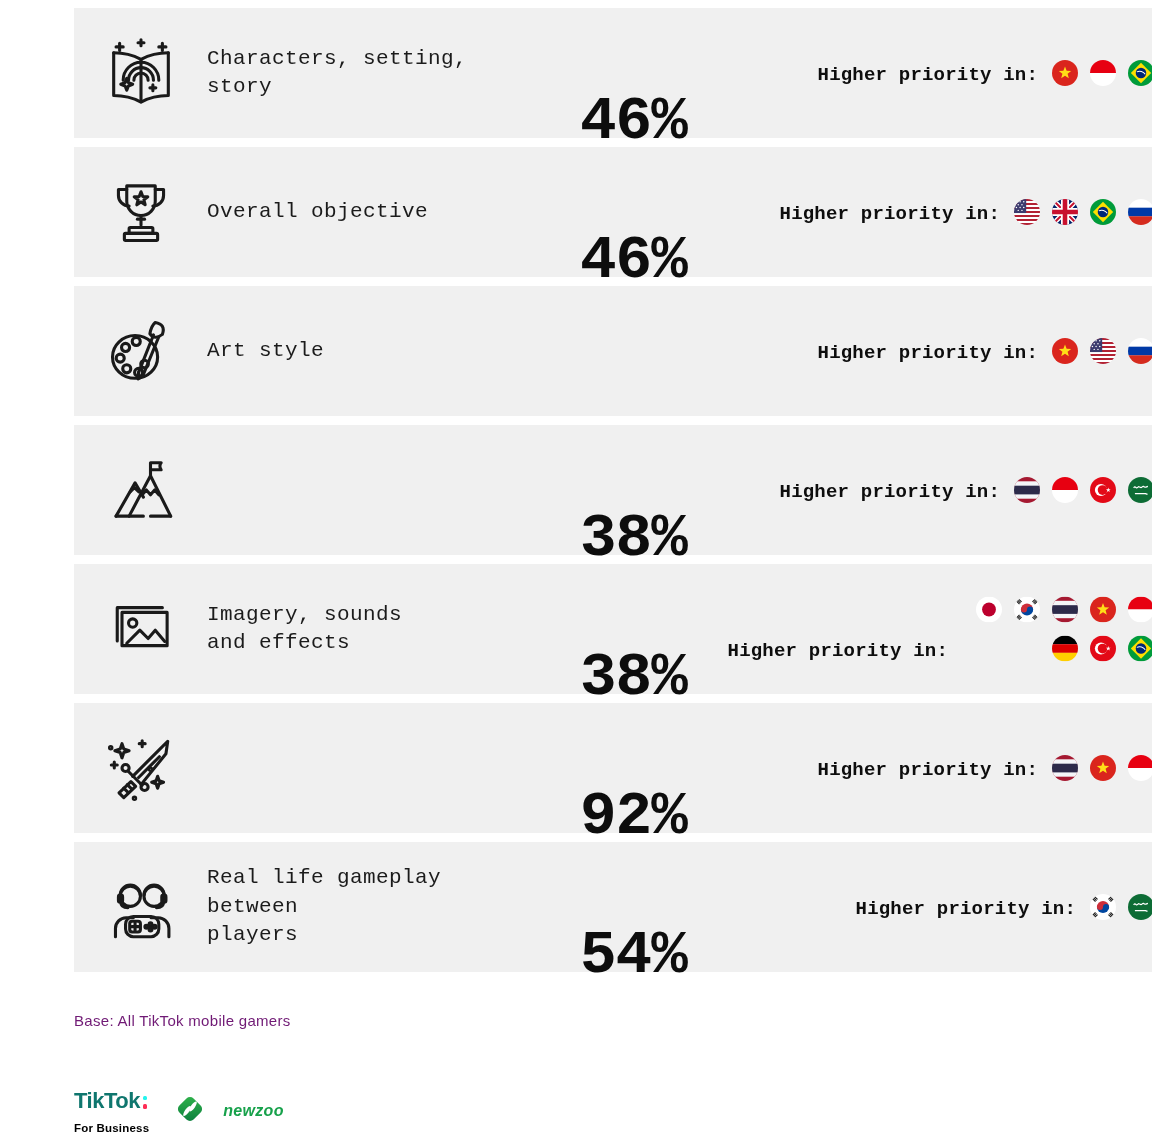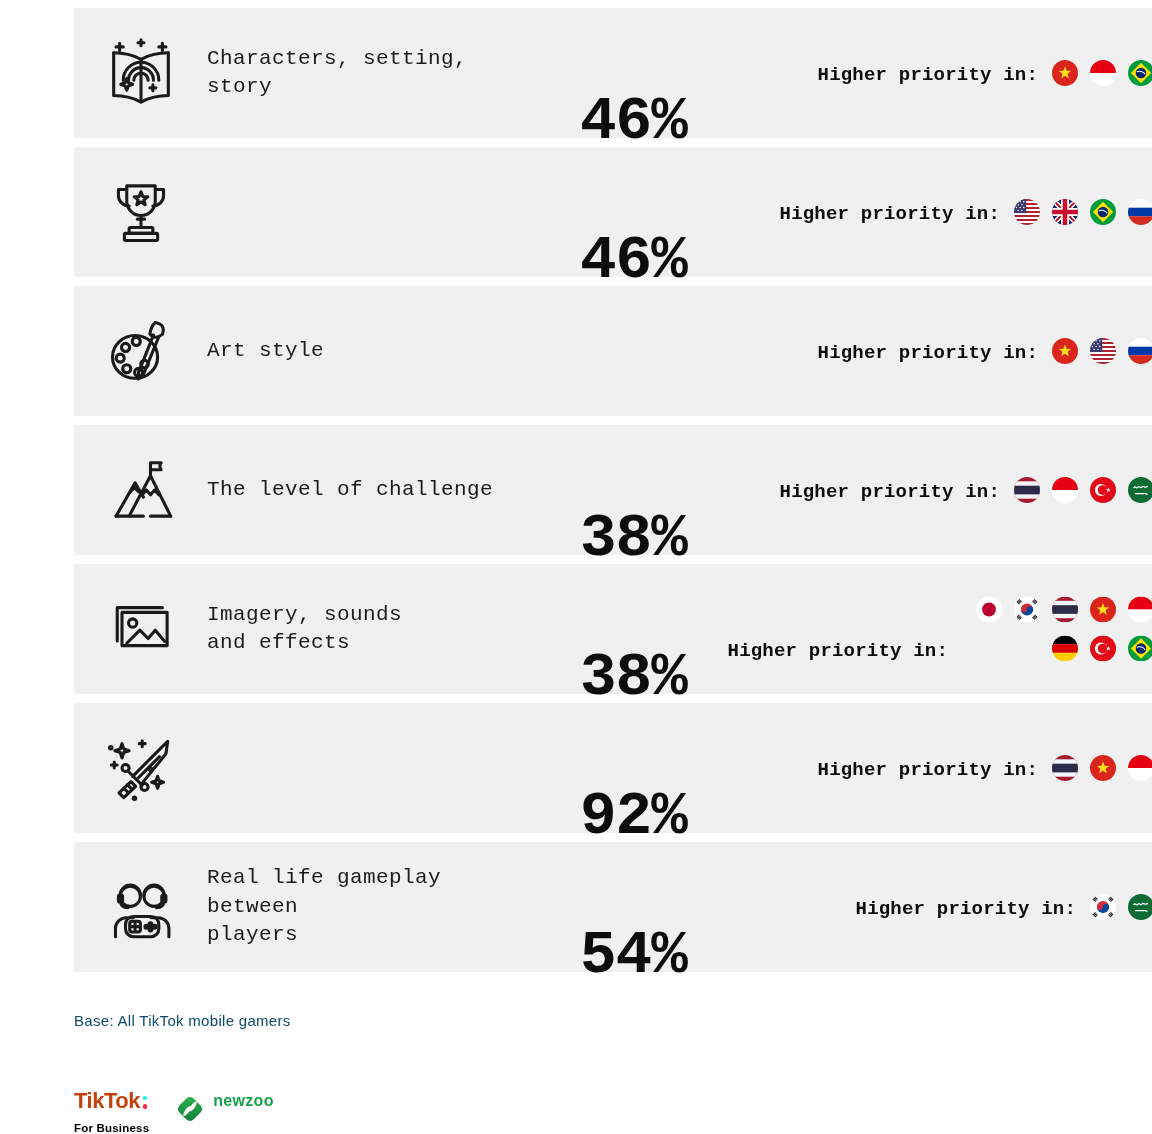--- a/index.html
+++ b/index.html
@@ -22,30 +22,30 @@
     letter-spacing:-1px; color:#0d0d0d;margin-top:48px; }
   .right-block { position:absolute; right:46px; top:50%;
     transform:translateY(-50%); display:flex; 
     align-items:flex-end; gap:14px; }
   .hp-label { font-size:19px; font-weight:bold; letter-spacing:0.2px; color:#0d0d0d; }
   .flags { display:flex; flex-wrap:wrap; justify-content:flex-end;
     gap:12px; row-gap:13px; max-width:192px; }
   .flag { width:26px; height:26px; display:inline-block; }
   .flag svg { width:26px; height:26px; display:block; }
   .base-note { position:absolute; left:74px; top:1012px; font-size:15px;
-    letter-spacing:0.3px; color:#0c4a6e; }
+    letter-spacing:0.3px; color:#701a75; }
   .logos { position:absolute; left:74px; top:1088px; display:flex;
     align-items:center; gap:24px; }
   .tiktok-logo { display:flex; flex-direction:column; }
   .tiktok-row { display:flex; align-items:center; gap:3px; }
-  .tiktok-word { font-size:22px; font-weight:bold; letter-spacing:-0.5px; color:#c2410c; }
+  .tiktok-word { font-size:22px; font-weight:bold; letter-spacing:-0.5px; color:#0f766e; }
   .colon { display:inline-flex; flex-direction:column; gap:4px; margin-top:2px; }
   .colon i { width:4.5px; height:4.5px; border-radius:1.5px; display:block; }
   .tiktok-sub { font-size:11.5px; font-weight:bold; color:#000; margin-top:8px; letter-spacing:0.2px; }
-  .newzoo-logo { display:flex; gap:6px; }
+  .newzoo-logo { display:flex; align-items:center; gap:16px;font-style:italic; }
   .newzoo-word { font-size:16px; font-weight:bold; letter-spacing:0.3px; }
 </style>
 </head>
 <body>
 
 <div class="chart">
 
   <div class="row">
     <div class="icon-wrap">
       <svg viewBox="0 0 64 64">
@@ -118,20 +118,21 @@
         <path d="M20 10 h24 v13 a12 12 0 0 1 -24 0 z"></path>
         <path d="M20 13 h-7 v5 a9 9 0 0 0 9 9"></path>
         <path d="M44 13 h7 v5 a9 9 0 0 1 -9 9"></path>
         <path d="M32 35 v8"></path>
         <path d="M29 38 h6"></path>
         <rect x="22" y="45" width="20" height="5" rx="1"></rect>
         <rect x="18" y="50" width="28" height="6" rx="1"></rect>
         <path d="M32 15 l1.5 4 4.2 0.1 -3.3 2.7 1.1 4.1 -3.5 -2.4 -3.5 2.4 1.1 -4.1 -3.3 -2.7 4.2 -0.1 z"></path>
       </svg>
     </div>
+    <div class="feature-label">Overall objective</div>
     <div class="feature-value">46%</div>
     <div class="right-block">
       <div class="hp-label">Higher priority in:</div>
       <div class="flags">
           <span class="flag">
             <svg viewBox="0 0 32 32">
               <defs>
                 <clipPath id="fc3">
                   <circle cx="16" cy="16" r="16"></circle>
                 </clipPath>
@@ -285,21 +286,20 @@
     <div class="icon-wrap">
       <svg viewBox="0 0 64 64">
         <path d="M11 54 L27 26 l7 12"></path>
         <path d="M23 33.5 l3.5 -3.5 3.5 3.5"></path>
         <path d="M22 54 L40 20 L57 54"></path>
         <path d="M33 36 l3.5 -4 3.5 4 3.5 -4 3.5 4"></path>
         <path d="M40 20 V9 h9 q-2.2 3 0 6 h-9"></path>
         <path d="M11 54 H34 M40 54 H57"></path>
       </svg>
     </div>
-    <div class="feature-label">The level of challenge</div>
     <div class="feature-value">38%</div>
     <div class="right-block">
       <div class="hp-label">Higher priority in:</div>
       <div class="flags">
           <span class="flag">
             <svg viewBox="0 0 32 32">
               <defs>
                 <clipPath id="fc10">
                   <circle cx="16" cy="16" r="16"></circle>
                 </clipPath>

